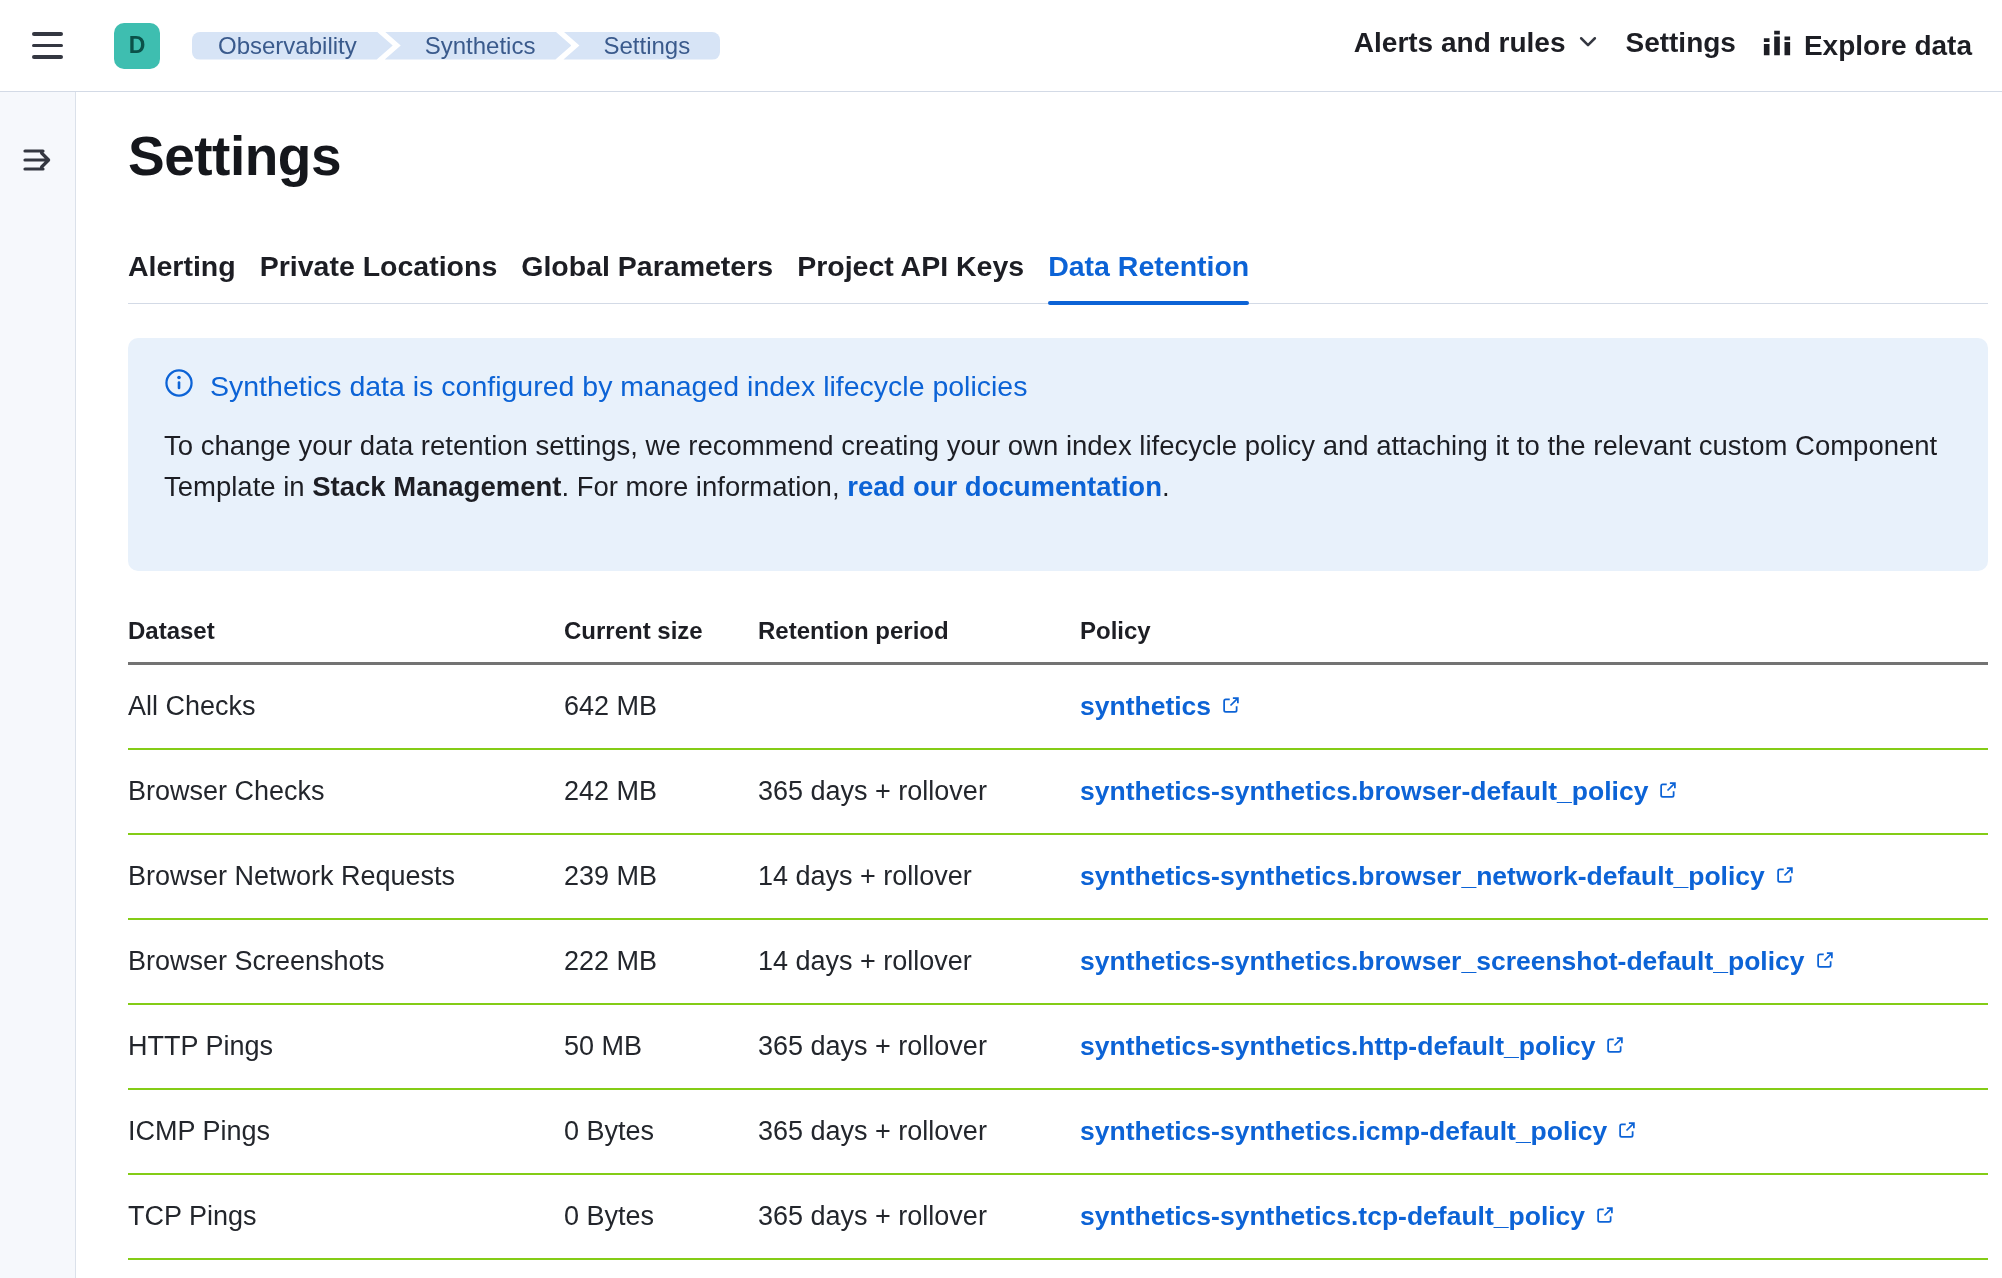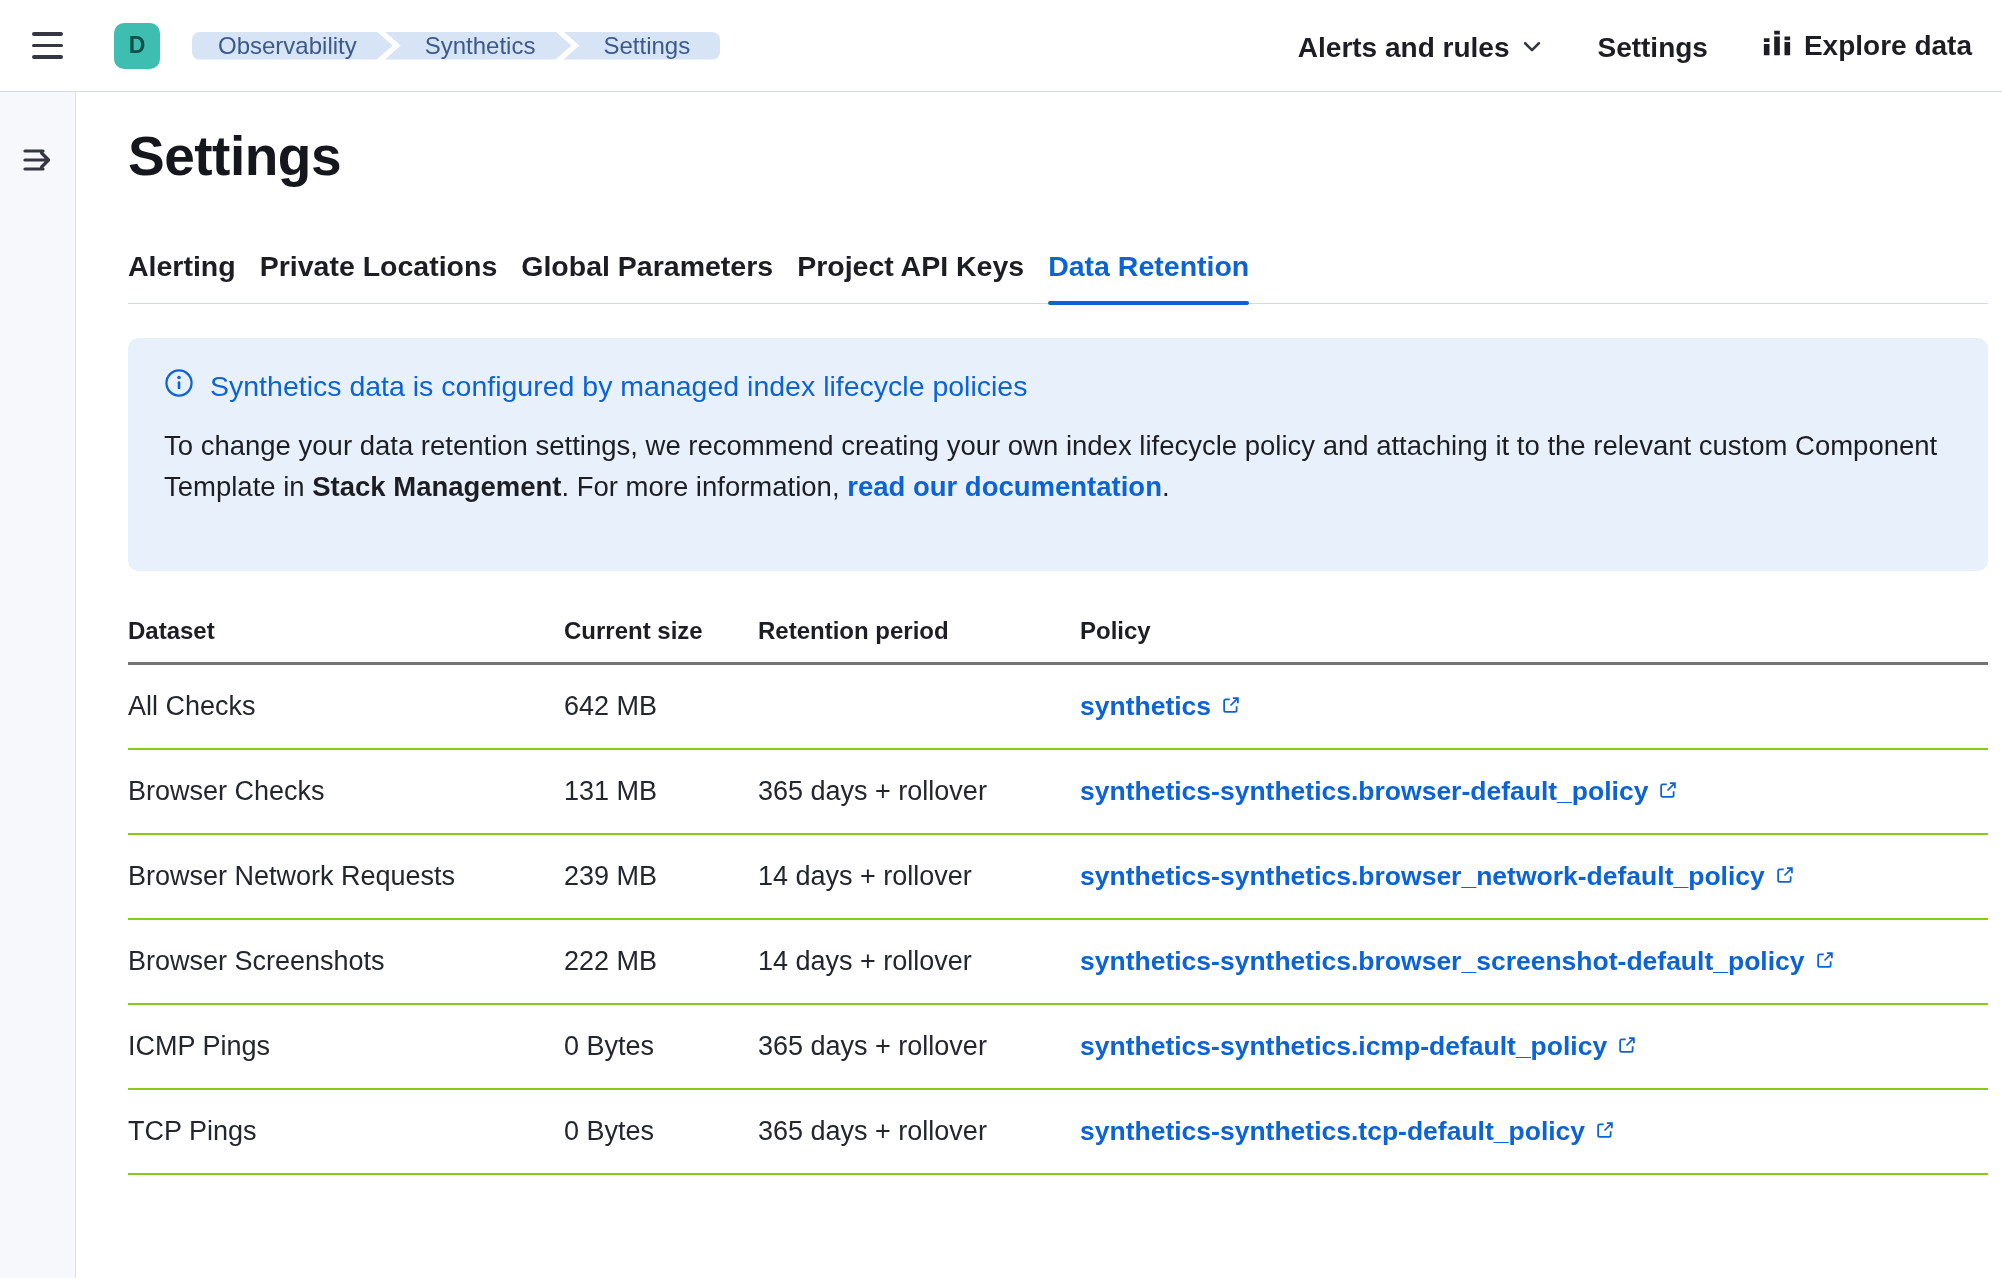--- a/index.html
+++ b/index.html
@@ -34,21 +34,21 @@
     border-radius: 8px 0 0 8px;
   }
   .crumb + .crumb {
     margin-left: -8px; padding-left: 40px; border-radius: 0;
     clip-path: polygon(0 0, calc(100% - 16px) 0, 100% 50%, calc(100% - 16px) 100%, 0 100%, 16px 50%);
   }
   .crumb:last-child {
     clip-path: polygon(0 0, 100% 0, 100% 100%, 0 100%, 16px 50%);
     border-radius: 0 8px 8px 0; padding-right: 30px;
   }
-  .hdr-right { margin-left: auto; display: flex; align-items: flex-end; gap: 54px; }
+  .hdr-right { margin-left: auto; display: flex; align-items: flex-start; gap: 26px; }
   .hdr-item {
     display: flex; align-items: center; gap: 12px;
     font-size: 28px; font-weight: 600; color: #1d1e24; cursor: pointer; white-space: nowrap;
   }
   .hdr-item svg { flex: none; }
 
   
   .body-wrap { display: flex; height: calc(1278px - 92px); }
   .sidebar {
     width: 76px; flex: none; background: #f6f8fc; border-right: 1px solid #dbe1ea;
@@ -190,21 +190,21 @@
                   <span>synthetics</span>
                   <span><svg width="20" height="20" viewBox="0 0 16 16">
                       <path d="M7 3.5H3.8c-.7 0-1.3.6-1.3 1.3v7.4c0 .7.6 1.3 1.3 1.3h7.4c.7 0 1.3-.6 1.3-1.3V9" fill="none" stroke="currentColor" stroke-width="1.4"></path>
                       <path d="M9.5 2.5h4v4M13.1 2.9L7.6 8.4" fill="none" stroke="currentColor" stroke-width="1.4"></path>
                     </svg></span>
                 </a>
             </td>
           </tr>
           <tr>
             <td>Browser Checks</td>
-            <td>131 MB</td>
+            <td>242 MB</td>
             <td>365 days + rollover</td>
             <td>
               <a class="policy-link">
                   <span>synthetics-synthetics.browser-default_policy</span>
                   <span><svg width="20" height="20" viewBox="0 0 16 16">
                       <path d="M7 3.5H3.8c-.7 0-1.3.6-1.3 1.3v7.4c0 .7.6 1.3 1.3 1.3h7.4c.7 0 1.3-.6 1.3-1.3V9" fill="none" stroke="currentColor" stroke-width="1.4"></path>
                       <path d="M9.5 2.5h4v4M13.1 2.9L7.6 8.4" fill="none" stroke="currentColor" stroke-width="1.4"></path>
                     </svg></span>
                 </a>
             </td>
@@ -223,20 +223,34 @@
                 </a>
             </td>
           </tr>
           <tr>
             <td>Browser Screenshots</td>
             <td>222 MB</td>
             <td>14 days + rollover</td>
             <td>
               <a class="policy-link">
                   <span>synthetics-synthetics.browser_screenshot-default_policy</span>
+                  <span><svg width="20" height="20" viewBox="0 0 16 16">
+                      <path d="M7 3.5H3.8c-.7 0-1.3.6-1.3 1.3v7.4c0 .7.6 1.3 1.3 1.3h7.4c.7 0 1.3-.6 1.3-1.3V9" fill="none" stroke="currentColor" stroke-width="1.4"></path>
+                      <path d="M9.5 2.5h4v4M13.1 2.9L7.6 8.4" fill="none" stroke="currentColor" stroke-width="1.4"></path>
+                    </svg></span>
+                </a>
+            </td>
+          </tr>
+          <tr>
+            <td>HTTP Pings</td>
+            <td>50 MB</td>
+            <td>365 days + rollover</td>
+            <td>
+              <a class="policy-link">
+                  <span>synthetics-synthetics.http-default_policy</span>
                   <span><svg width="20" height="20" viewBox="0 0 16 16">
                       <path d="M7 3.5H3.8c-.7 0-1.3.6-1.3 1.3v7.4c0 .7.6 1.3 1.3 1.3h7.4c.7 0 1.3-.6 1.3-1.3V9" fill="none" stroke="currentColor" stroke-width="1.4"></path>
                       <path d="M9.5 2.5h4v4M13.1 2.9L7.6 8.4" fill="none" stroke="currentColor" stroke-width="1.4"></path>
                     </svg></span>
                 </a>
             </td>
           </tr>
           <tr>
             <td>ICMP Pings</td>
             <td>0 Bytes</td>

